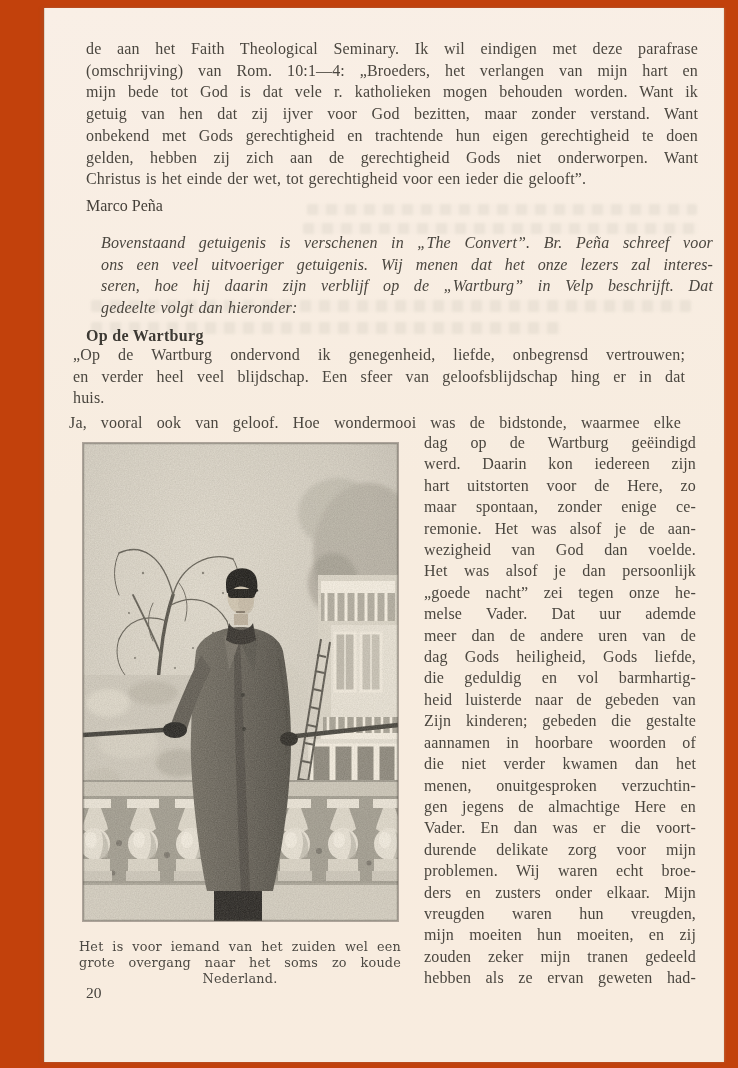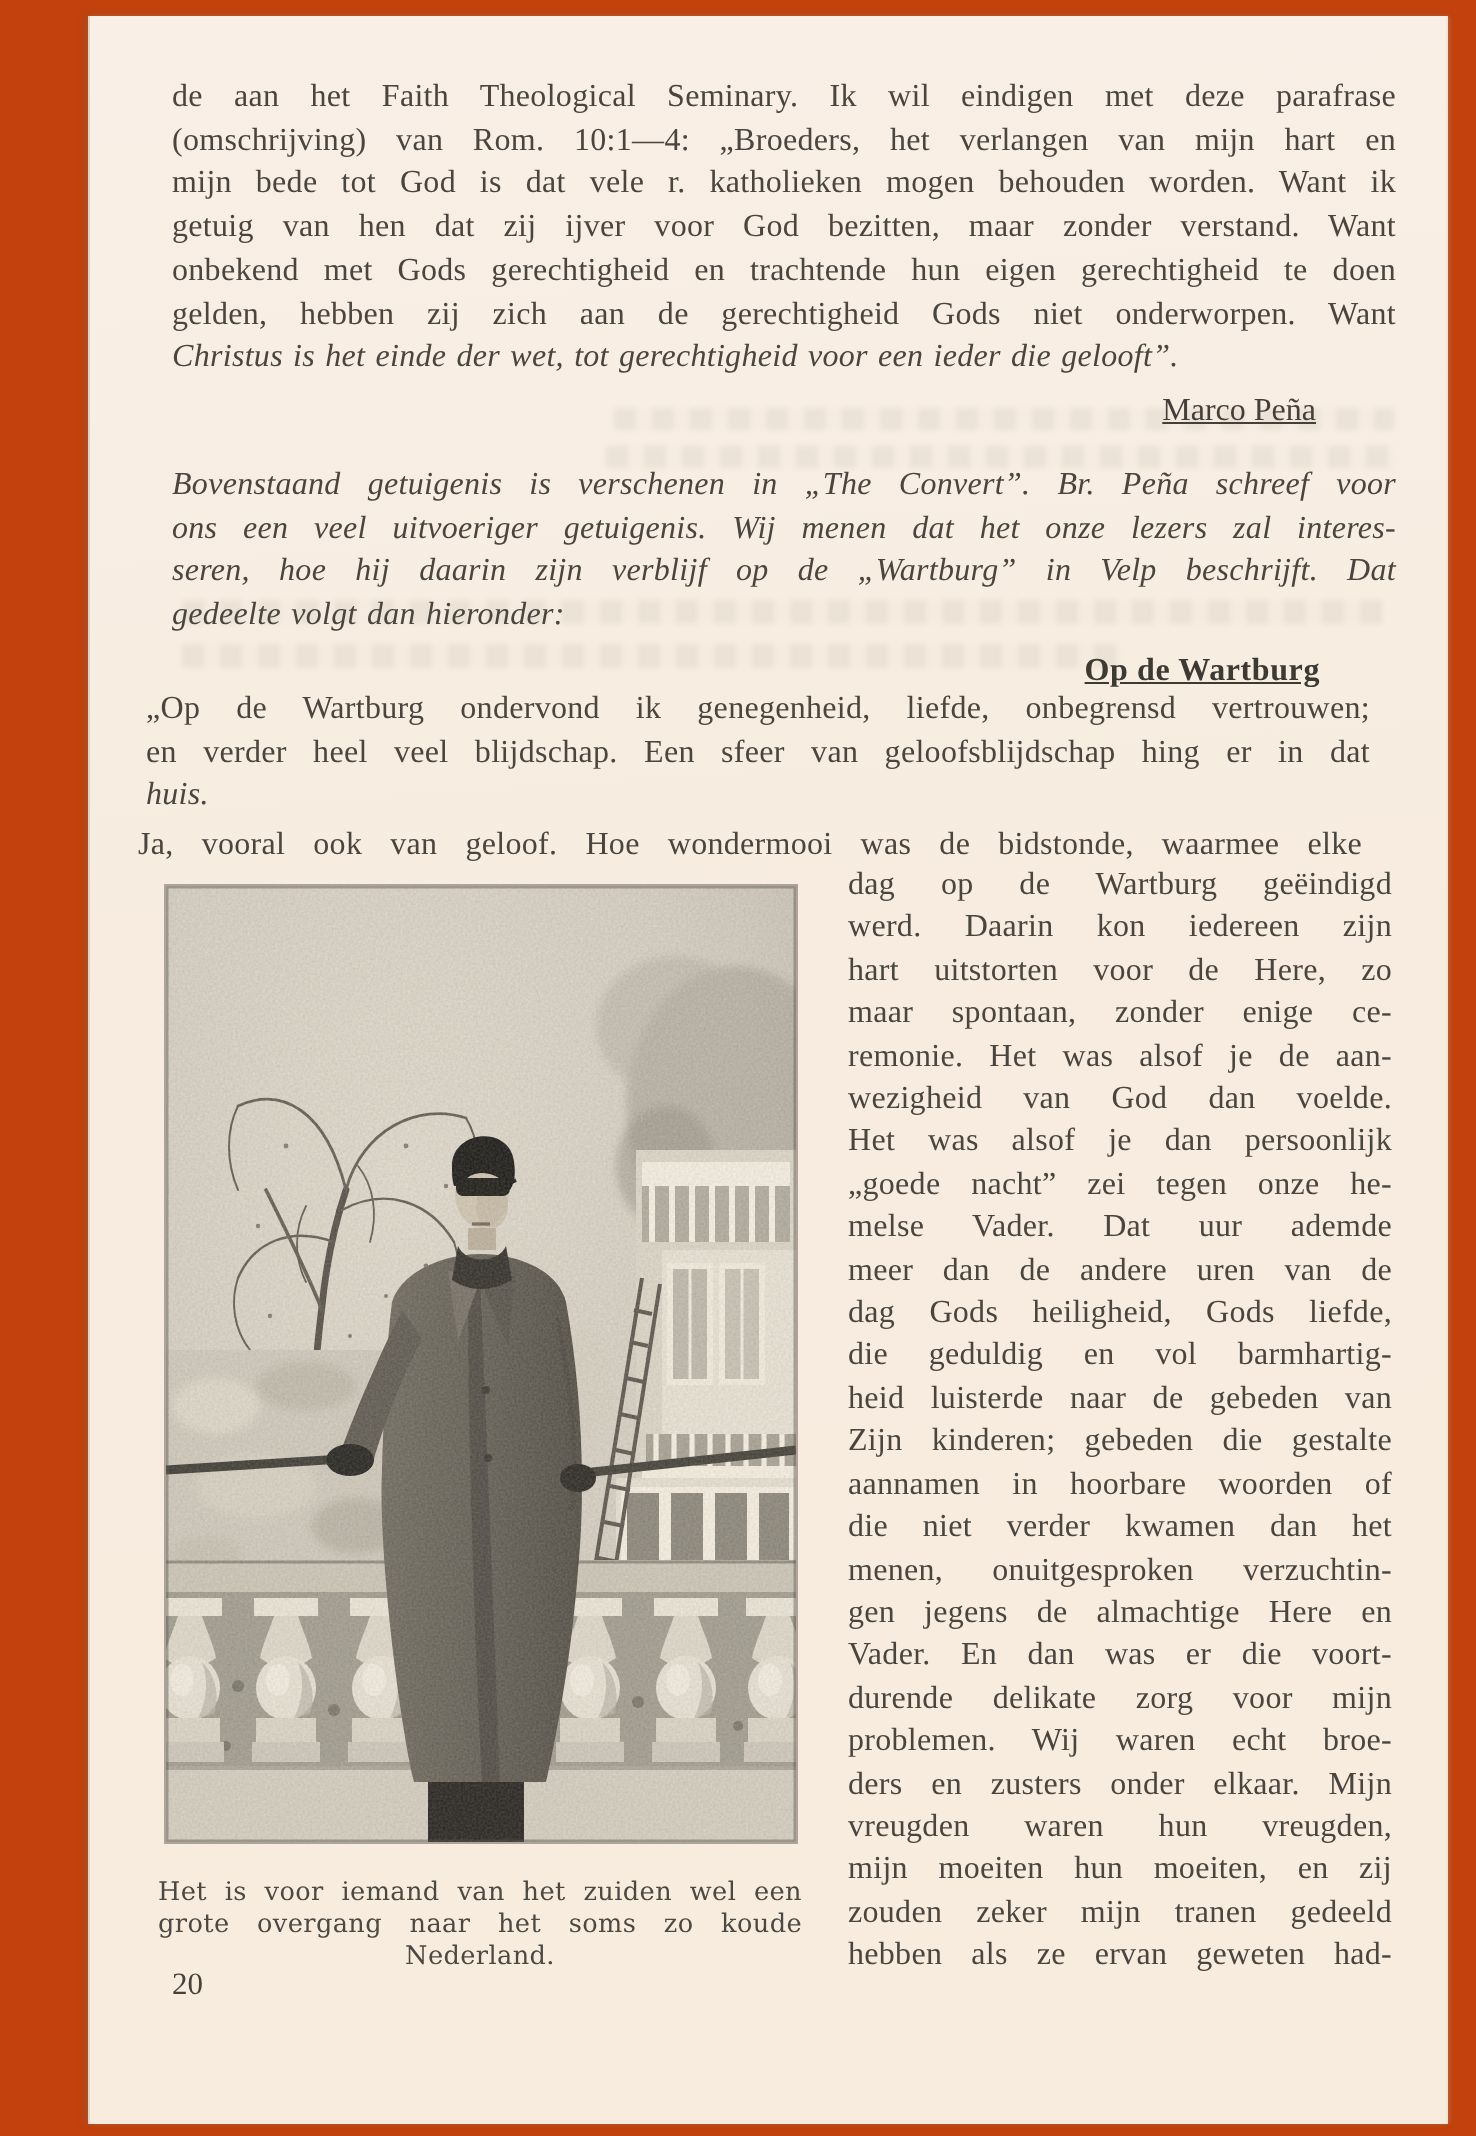--- a/index.html
+++ b/index.html
@@ -5,25 +5,25 @@
   html,body{margin:0;padding:0;}
   body{background:#ffffff;font-family:"Liberation Serif","DejaVu Serif",serif;}
   .scan{position:relative;width:738px;height:1068px;background:#c2410c;overflow:hidden;}
   .page{position:absolute;left:44px;top:8px;width:678px;height:1054px;
         background:linear-gradient(176deg,#f9efe6 0%,#f7ecdf 45%,#f8ecdf 100%);
         border-left:1px solid #ddd5c8;border-right:1px solid #eee6d8;
         box-shadow:-2px 0 4px rgba(120,110,95,.22),1px 0 2px rgba(190,180,165,.25);}
   .tblock{position:absolute;color:#4a463f;font-size:16px;line-height:21.7px;
           letter-spacing:.15px;word-spacing:.06em;}
   .tblock .tl{text-align:justify;text-align-last:justify;}
-  .tblock.last-left .tl:last-child{text-align-last:left;font-style:italic;}
+  .tblock.last-left .tl:last-child{text-align-last:left;}
   .tblock.justify-all .tl{text-align-last:justify;}
   .italic{font-style:italic;}
   .rightline{position:absolute;color:#443f38;font-size:16px;line-height:21px;
-             text-align:right;box-sizing:border-box;text-decoration:underline;}
+             box-sizing:border-box;}
   .bold{font-weight:700;letter-spacing:.3px;color:#3d3a34;}
   .col{line-height:21.4px;}
   .photo-wrap{position:absolute;box-shadow:0 0 0 1px rgba(82,76,68,.45);overflow:hidden;}
   .photo-wrap svg{display:block;filter:sepia(.14) contrast(.96) brightness(1.01);}
   .caption{position:absolute;font-family:"DejaVu Serif",serif;font-size:12.8px;
            line-height:15.8px;color:#4c4943;letter-spacing:.2px;word-spacing:.05em;}
   .caption .tl{text-align:justify;text-align-last:justify;}
   .caption .tl:last-child{text-align-last:center;}
   .pagenum{position:absolute;font-size:15.5px;color:#45423c;}
   .ghost{position:absolute;filter:blur(1.4px);opacity:.33;border-radius:2px;
@@ -45,21 +45,21 @@
         <div class="tl">(omschrijving) van Rom. 10:1—4: „Broeders, het verlangen van mijn hart en</div>
         <div class="tl">mijn bede tot God is dat vele r. katholieken mogen behouden worden. Want ik</div>
         <div class="tl">getuig van hen dat zij ijver voor God bezitten, maar zonder verstand. Want</div>
         <div class="tl">onbekend met Gods gerechtigheid en trachtende hun eigen gerechtigheid te doen</div>
         <div class="tl">gelden, hebben zij zich aan de gerechtigheid Gods niet onderworpen. Want</div>
         <div class="tl">Christus is het einde der wet, tot gerechtigheid voor een ieder die gelooft”.</div>
       </div>
 
     <div class="rightline" style="left:41px;top:187px;width:612px;padding-right:40px;">Marco Peña</div>
 
-    <div class="tblock italic last-left" style="left:41px;top:224px;width:612px;">
+    <div class="tblock italic last-left" style="left:56px;top:224px;width:612px;">
         <div class="tl">Bovenstaand getuigenis is verschenen in „The Convert”. Br. Peña schreef voor</div>
         <div class="tl">ons een veel uitvoeriger getuigenis. Wij menen dat het onze lezers zal interes-</div>
         <div class="tl">seren, hoe hij daarin zijn verblijf op de „Wartburg” in Velp beschrijft. Dat</div>
         <div class="tl">gedeelte volgt dan hieronder:</div>
       </div>
 
     <div class="rightline bold" style="left:41px;top:317px;width:612px;padding-right:38px;">Op de Wartburg</div>
 
     <div class="tblock last-left" style="left:28px;top:336px;width:612px;">
         <div class="tl">„Op de Wartburg ondervond ik genegenheid, liefde, onbegrensd vertrouwen;</div>

